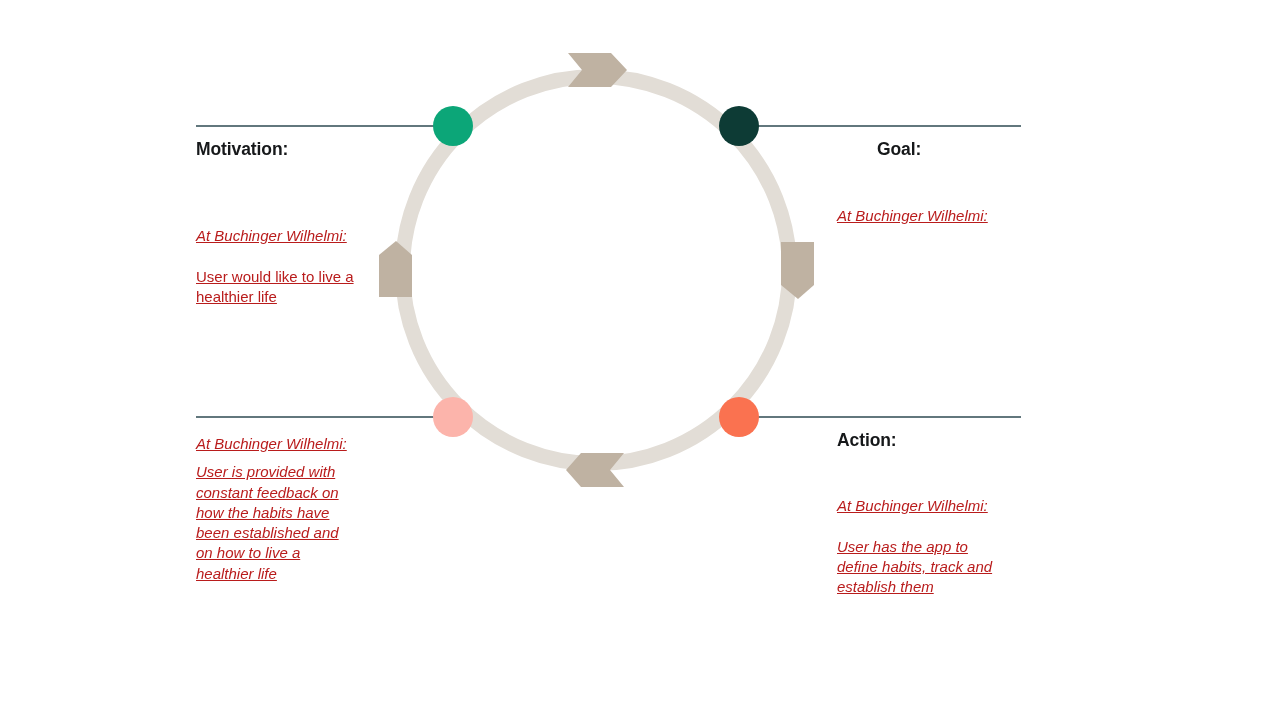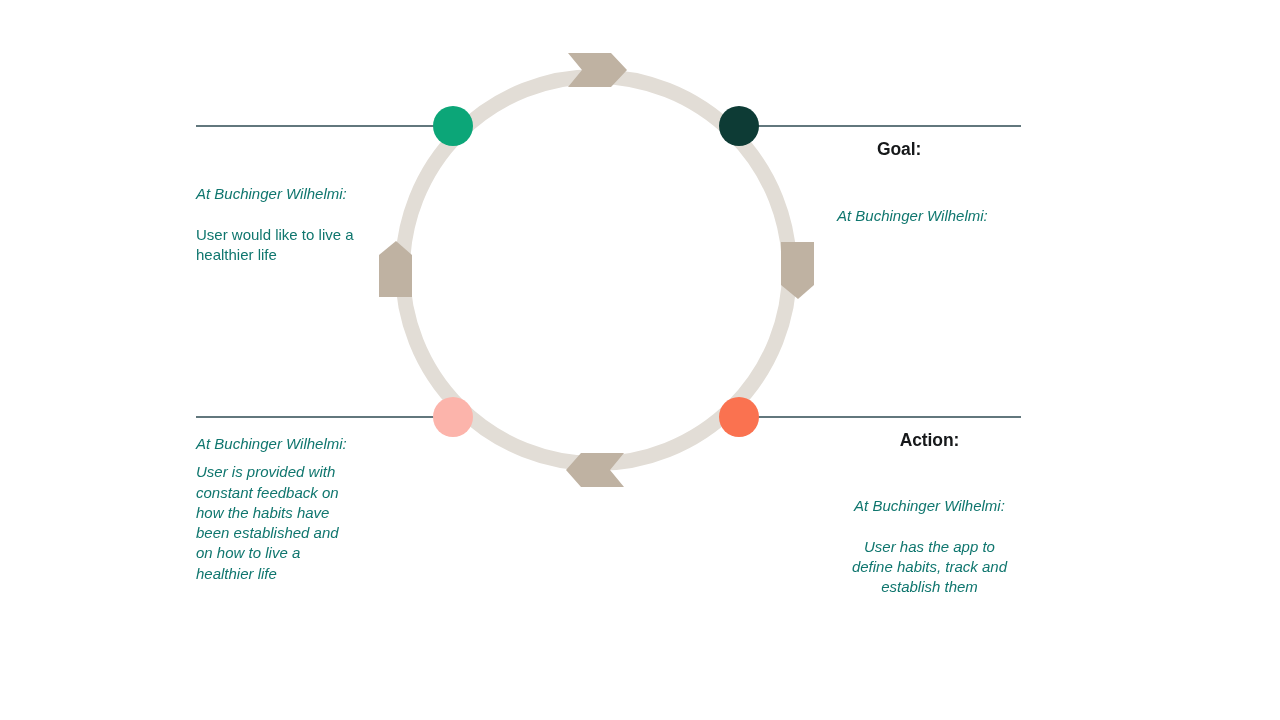--- a/index.html
+++ b/index.html
@@ -40,23 +40,24 @@
     font-size: 17.5px;
     font-weight: bold;
     letter-spacing: -0.1px;
     color: #16181a;
     margin: 0;
     line-height: 1.2;
   }
   .quad-body {
     font-size: 15px;
     line-height: 20.3px;
-    color: #0f766e;
+    color: #b91c1c;
     margin: 0;
     white-space: pre-line;
+    text-decoration: underline;
   }
   .ital {
     font-style: italic;
   }
 
   
   #quad-motivation {
     left: 196px;
     top: 118px;
     width: 258px;
@@ -81,21 +82,21 @@
   }
   #quad-goal .inner { padding-left: 77px; }
   #quad-goal .quad-title { margin-top: 21px; margin-left: 40px; }
   #quad-goal .quad-body  { margin-top: 26px; }
 
   #quad-action {
     left: 760px;
     top: 409px;
     width: 262px;
   }
-  #quad-action .inner { padding-left: 77px; text-align: center; }
+  #quad-action .inner { padding-left: 77px; }
   #quad-action .quad-title { margin-top: 21px; }
   #quad-action .quad-body  { margin-top: 25px; }
 </style>
 </head>
 <body>
 
 <div id="stage">
 
   <svg id="ring-svg" viewBox="0 0 1280 720">
 
@@ -115,20 +116,21 @@
     <line x1="739" y1="417" x2="1021" y2="417" stroke="#2e4a52" stroke-width="1.6"></line>
 
     <circle cx="453" cy="126" r="20" fill="#0ca678"></circle>
     <circle cx="739" cy="126" r="20" fill="#0d3b35"></circle>
     <circle cx="453" cy="417" r="20" fill="#fcb4ab"></circle>
     <circle cx="739" cy="417" r="20" fill="#fa7250"></circle>
   </svg>
 
   <div class="quad" id="quad-motivation">
     <div class="inner">
+      <h2 class="quad-title">Motivation:</h2>
       <p class="quad-body">
         <span class="ital">At Buchinger Wilhelmi:</span><br>
         <span>User would like to live a
 healthier life</span>
       </p>
     </div>
   </div>
 
   <div class="quad" id="quad-goal">
     <div class="inner">

